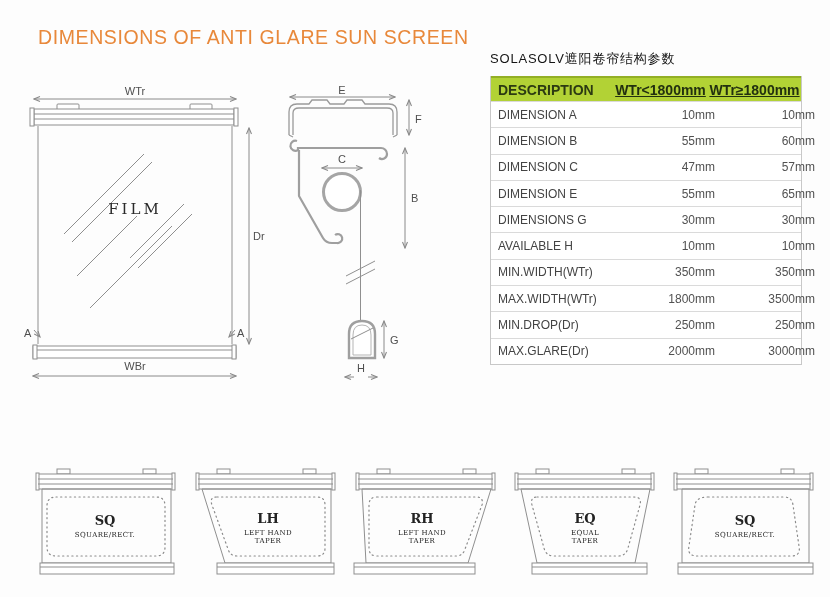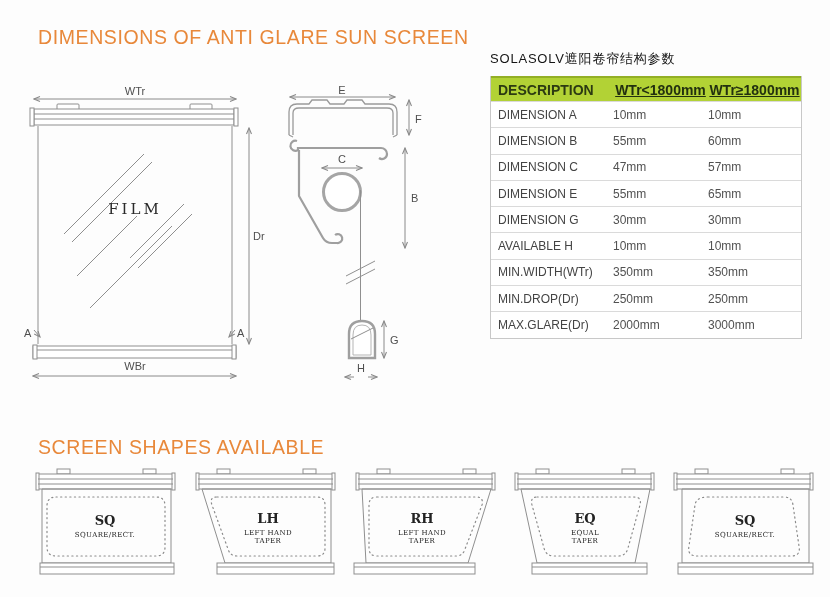--- a/index.html
+++ b/index.html
@@ -12,23 +12,23 @@
   
   .tablewrap{position:absolute;left:490px;top:50px;width:312px;}
   .table-title{font-size:13px;font-weight:normal;color:#141414;letter-spacing:.8px;margin:0 0 8px 0;}
   .spec-table{border:1px solid #c8c8c8;border-top:none;background:#fff;}
   .thead{display:grid;grid-template-columns:122px 95px 93px;align-items:center;height:23px;
          background:#b2d235;border-top:2px solid #93af25;}
   .thead div{font-size:14px;font-weight:bold;}
   .thead .c1{padding-left:7px;color:#2c3a12;}
   .thead .c2,.thead .c3{text-align:center;color:#22300f;text-decoration:underline;}
   .trow{display:grid;grid-template-columns:122px 95px 93px;align-items:center;height:25.3px;
-        border-top:1px solid #dadada;font-size:12px;color:#4a4a4a;}
+        border-top:1px solid #dadada;font-size:12px;color:#4a4a4a;gap:7px;}
   .trow .c1{padding-left:7px;color:#434343;}
-  .trow .c2,.trow .c3{text-align:left;color:#515151;}
+  .trow .c2,.trow .c3{text-align:right;color:#515151;}
 
   
   svg{position:absolute;}
   #front-view{left:22px;top:86px;}
   #profile-view{left:283px;top:86px;}
   .dim{stroke:#8a8a8a;stroke-width:1;fill:none;}
   .ln{stroke:#8f8f8f;stroke-width:1;fill:none;}
   .lnw{stroke:#8f8f8f;stroke-width:1;fill:#fff;}
   .prof{stroke:#9a9a9a;stroke-width:1.3;fill:none;}
   .thick{stroke:#9f9f9f;stroke-width:2.2;fill:none;}
@@ -173,48 +173,52 @@
         <div class="c1">DIMENSION C</div>
         <div class="c2">47mm</div>
         <div class="c3">57mm</div>
       </div>
       <div class="trow">
         <div class="c1">DIMENSION E</div>
         <div class="c2">55mm</div>
         <div class="c3">65mm</div>
       </div>
       <div class="trow">
-        <div class="c1">DIMENSION G</div>
+        <div class="c1">DIMENSIONS G</div>
         <div class="c2">30mm</div>
         <div class="c3">30mm</div>
       </div>
       <div class="trow">
         <div class="c1">AVAILABLE H</div>
         <div class="c2">10mm</div>
         <div class="c3">10mm</div>
       </div>
       <div class="trow">
         <div class="c1">MIN.WIDTH(WTr)</div>
         <div class="c2">350mm</div>
         <div class="c3">350mm</div>
       </div>
       <div class="trow">
+        <div class="c1">MAX.WIDTH(WTr)</div>
+        <div class="c2">1800mm</div>
+        <div class="c3">3500mm</div>
+      </div>
+      <div class="trow">
         <div class="c1">MIN.DROP(Dr)</div>
         <div class="c2">250mm</div>
         <div class="c3">250mm</div>
       </div>
       <div class="trow">
         <div class="c1">MAX.GLARE(Dr)</div>
         <div class="c2">2000mm</div>
         <div class="c3">3000mm</div>
       </div>
     </div>
   </div>
 
-  <div class="sec-title" id="shapes-title">SCREEN SHAPES AVAILABLE</div>
 
   <svg class="shape" style="left:28px" width="155" height="118" viewBox="0 0 155 118">
     <g>
       <rect class="lnw" x="29" y="2" width="13" height="5"></rect>
         <rect class="lnw" x="115" y="2" width="13" height="5"></rect>
       <rect class="lnw" x="10" y="7" width="135" height="15"></rect>
       <rect class="lnw" x="8" y="6" width="3" height="17"></rect>
         <rect class="lnw" x="144" y="6" width="3" height="17"></rect>
       <line class="ln" x1="10" y1="12" x2="145" y2="12"></line>
         <line class="ln" x1="10" y1="17" x2="145" y2="17"></line>

